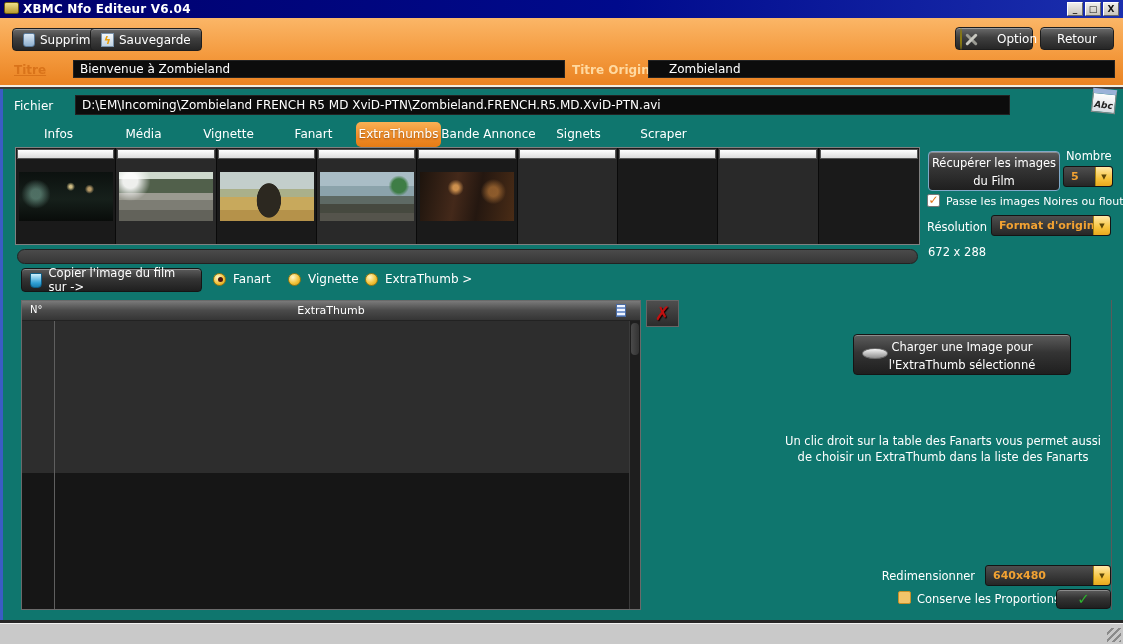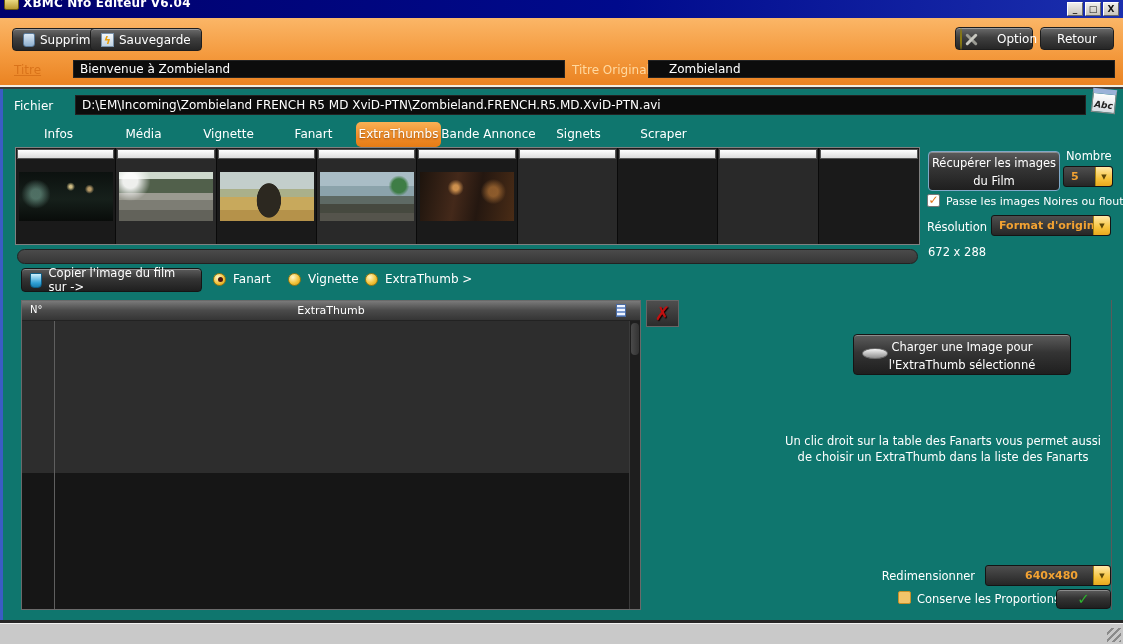--- a/index.html
+++ b/index.html
@@ -3,21 +3,21 @@
 <meta charset="utf-8">
 <style>
   * { margin:0; padding:0; box-sizing:border-box; }
   html,body { width:1123px; height:644px; overflow:hidden; }
   body { font-family:"DejaVu Sans","Liberation Sans",sans-serif; font-size:11px; }
   #win { position:relative; width:1123px; height:644px; background:#3b3b3b; }
 
   
   .titlebar { position:absolute; left:0; top:0; width:1123px; height:18px;
     background:linear-gradient(90deg,#00006c 0%,#000a8c 55%,#1b2fae 100%);
-    display:flex; align-items:flex-end; padding:8px 4px; }
+    display:flex; align-items:flex-start; padding:2px 4px; }
   .app-icon { width:15px; height:12px; margin-right:4px; border:1px solid #6a5a10; border-radius:2px;
     background:linear-gradient(#efe08a,#b89a30); }
   .titlebar .t { color:#fff; font-weight:bold; font-size:12px; letter-spacing:.2px; }
   .winbtns { position:absolute; right:4px; top:2px; display:flex; gap:2px; }
   .winbtn { width:16px; height:14px; background:linear-gradient(#efefec,#c9c5bd);
     border:1px solid #fff; border-right-color:#6a6a6a; border-bottom-color:#6a6a6a;
     font-size:9px; font-weight:bold; color:#111; text-align:center; line-height:12px; cursor:pointer; }
 
   
   .orange { position:absolute; left:0; top:18px; width:1123px; height:69px;
@@ -31,21 +31,21 @@
     border-radius:2px 2px 3px 3px; }
   .ic-save { width:13px; height:14px; background:linear-gradient(#f4f8fb,#c2d4e4); border:1px solid #7a93ab;
     color:#e8a010; font-weight:bold; font-size:11px; line-height:13px; text-align:center; }
   .ic-option { width:22px; height:22px; border-radius:50%;
     background:radial-gradient(circle at 35% 30%,#fff8c8,#f5d93e 45%,#c9a70d); border:1px solid #8a7a10;
     position:relative; }
   .ic-option i { position:absolute; left:3px; top:9px; width:15px; height:3px; background:#9a9a92;
     border-radius:2px; transform:rotate(45deg); }
   .ic-option i+i { transform:rotate(-45deg); background:#c8c8c0; }
 
-  .field-label { color:#d9731a; font-weight:normal; font-size:12px; }
+  .field-label { color:#d9731a; font-weight:bold; font-size:12px; }
   .tinput { position:absolute; background:#0c0c0c; color:#fff; border:1px solid #222;
     font-size:12px; padding:0 6px; display:flex; align-items:center; white-space:nowrap; overflow:hidden; }
 
   
   .dark { position:absolute; left:0; top:89px; width:1123px; height:531px;
     background:#0f766e; border-left:3px solid #3b5cc4; }
   .abc-btn { position:absolute; left:1089px; top:0px; width:24px; height:24px; cursor:pointer;
     background:linear-gradient(#fdfdfd,#d8dce2); border:1px solid #8a8a8a; transform:rotate(6deg);
     font-style:italic; font-weight:bold; font-size:9px; color:#222; text-align:center; line-height:22px;
     border-top:5px solid #9ab2d8; }
@@ -186,21 +186,21 @@
 
     <span class="field-label" style="position:absolute; left:14px; top:45px; text-decoration:underline;">Titre</span>
     <div class="tinput" style="left:73px; top:42px; width:492px; height:18px;">Bienvenue à Zombieland</div>
     <span class="field-label" style="position:absolute; left:572px; top:45px; color:#ffd9a0;">Titre Original</span>
     <div class="tinput" style="left:648px; top:42px; width:467px; height:18px;padding-left:20px;">Zombieland</div>
   </div>
 
   <div class="dark">
 
     <span class="lbl" style="left:11px; top:10px; font-size:12px;">Fichier</span>
-    <div class="tinput" style="left:72px; top:6px; width:1011px; height:20px;">D:\EM\Incoming\Zombieland FRENCH R5 MD XviD-PTN\Zombieland.FRENCH.R5.MD.XviD-PTN.avi</div>
+    <div class="tinput" style="left:72px; top:6px; width:935px; height:20px;">D:\EM\Incoming\Zombieland FRENCH R5 MD XviD-PTN\Zombieland.FRENCH.R5.MD.XviD-PTN.avi</div>
     <div class="abc-btn">Abc</div>
 
     <div class="tabs">
       <div class="tab">Infos</div>
       <div class="tab">Média</div>
       <div class="tab">Vignette</div>
       <div class="tab">Fanart</div>
       <div class="tab active">ExtraThumbs</div>
       <div class="tab" style="width:95px;">Bande Annonce</div>
       <div class="tab">Signets</div>
@@ -295,21 +295,21 @@
 
     <div class="charger btn-dark">
       <span class="ic-disc"></span>
       <div>Charger une Image pour</div>
       <div>l'ExtraThumb sélectionné</div>
     </div>
     <div class="hint">Un clic droit sur la table des Fanarts vous permet aussi de choisir un ExtraThumb dans la liste des Fanarts</div>
     <div class="panel-sep"></div>
 
     <span class="lbl" style="left:860px; top:480px; width:112px; text-align:right;">Redimensionner</span>
-    <div class="dd" style="left:982px; top:476px; width:126px;justify-content:center;">
+    <div class="dd" style="left:982px; top:476px; width:126px;">
       <span>640x480</span>
       <span class="arrow">▼</span>
     </div>
     <div class="cb flat" style="left:895px; top:502px;"></div>
     <span class="lbl" style="left:914px; top:503px;">Conserve les Proportions</span>
     <div class="greenbtn btn-dark">✓</div>
   </div>
 
   <div class="bottom-strip"></div>
   <div class="statusbar">

